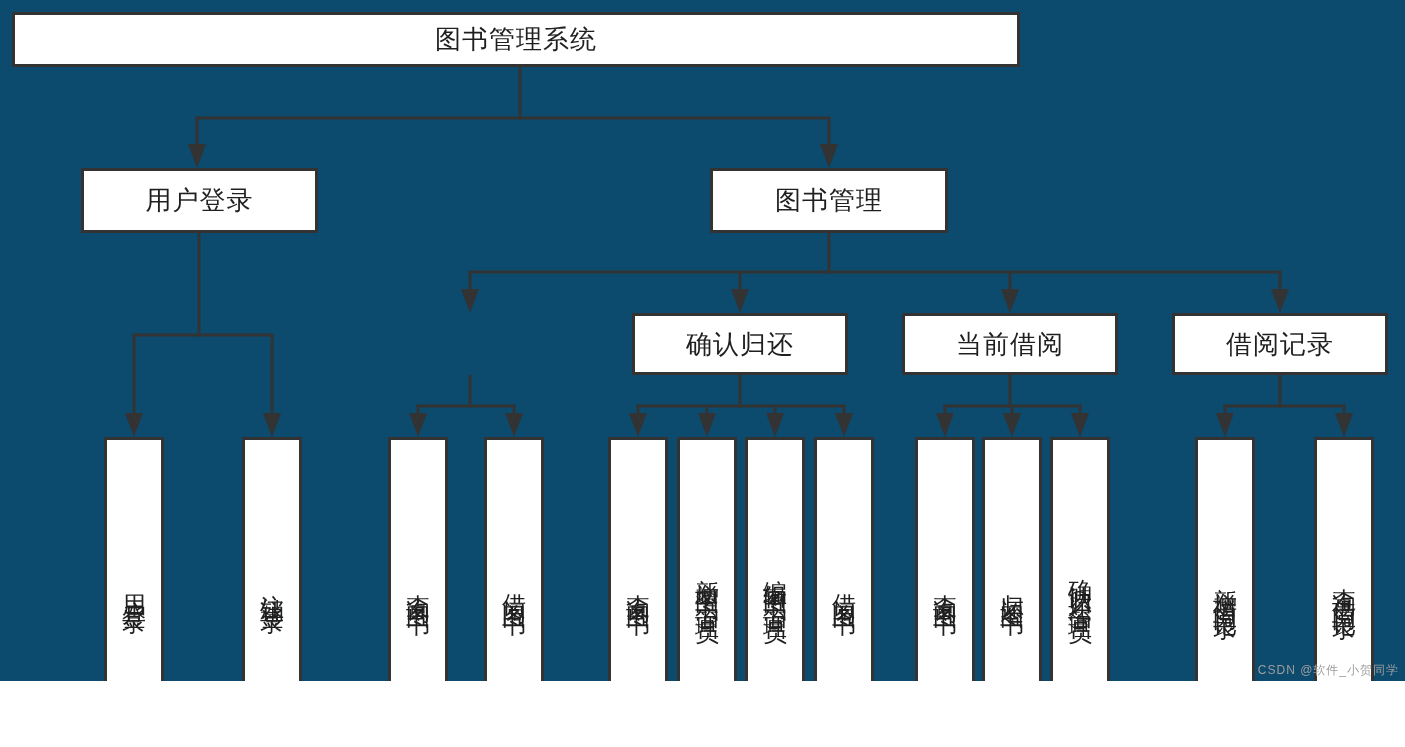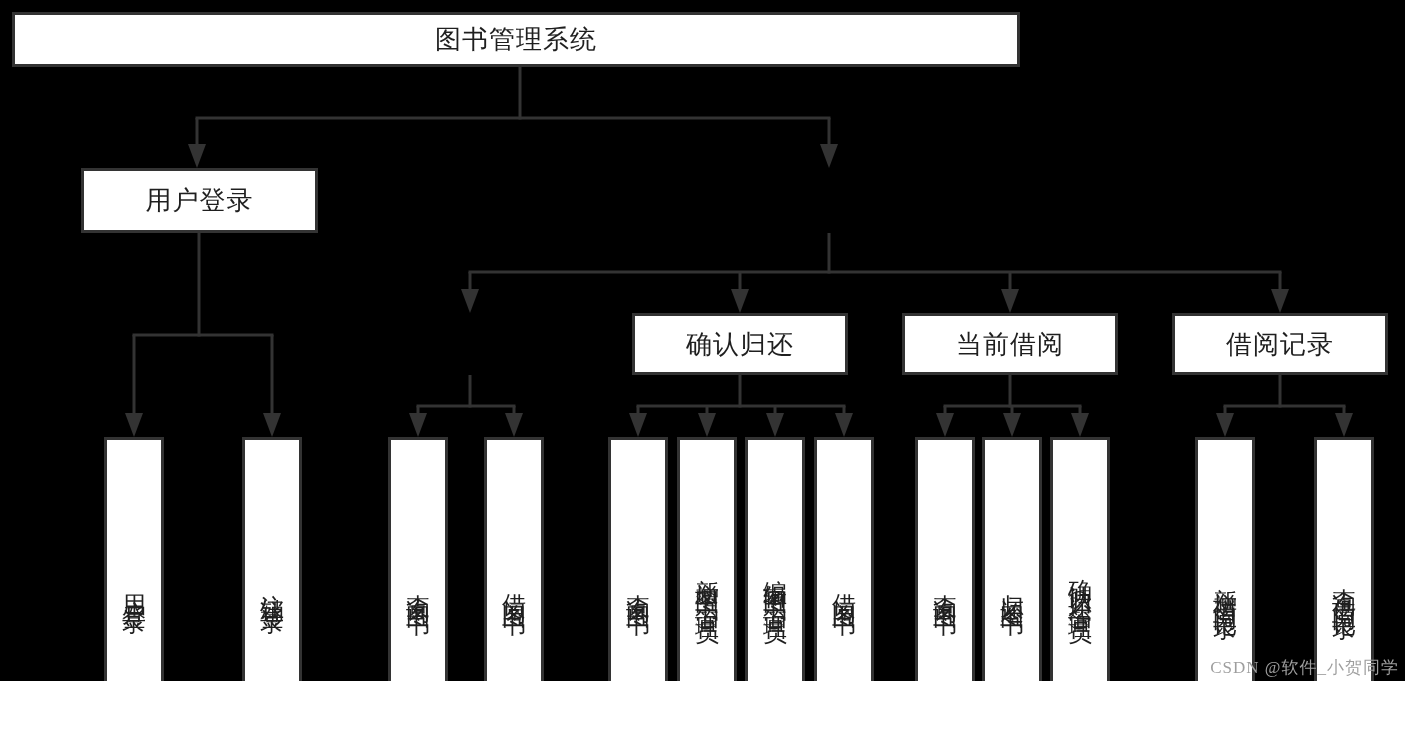--- a/index.html
+++ b/index.html
@@ -4,23 +4,23 @@
 <style>
   html, body {
     margin: 0;
     padding: 0;
     background: #ffffff;
   }
   #canvas {
     position: relative;
     width: 1405px;
     height: 681px;
-    background: #000000;
+    background: #0c4a6e;
     overflow: hidden;
-    font-family: Liberation Serif, serif;
+    font-family: Liberation Sans, sans-serif;
     color: #1f1f1f;
   }
   #connectors {
     position: absolute;
     left: 0;
     top: 0;
     width: 1405px;
     height: 747px;
   }
   #connectors line {
@@ -60,21 +60,21 @@
     text-orientation: mixed;
     font-size: 24px;
     letter-spacing: 6px;
     line-height: 1;
     white-space: nowrap;
   }
   .watermark {
     position: absolute;
     right: 6px;
     bottom: 2px;
-    font-size: 17px;
+    font-size: 12px;
     letter-spacing: 1px;
     color: #9e9e9e;
     white-space: nowrap;
   }
 </style>
 </head>
 <body>
 
 <div id="canvas">
 
@@ -140,20 +140,23 @@
     <polygon points="1335,413 1353,413 1344,437"></polygon>
   </svg>
 
   <div class="hbox" style="left:12px; top:12px; width:1008px; height:55px;">
     <span>图书管理系统</span>
   </div>
 
   <div class="hbox" style="left:81px; top:168px; width:237px; height:65px;">
     <span>用户登录</span>
   </div>
+  <div class="hbox" style="left:710px; top:168px; width:238px; height:65px;">
+    <span>图书管理</span>
+  </div>
 
   <div class="hbox" style="left:632px; top:313px; width:216px; height:62px;">
     <span>确认归还</span>
   </div>
   <div class="hbox" style="left:902px; top:313px; width:216px; height:62px;">
     <span>当前借阅</span>
   </div>
   <div class="hbox" style="left:1172px; top:313px; width:216px; height:62px;">
     <span>借阅记录</span>
   </div>

